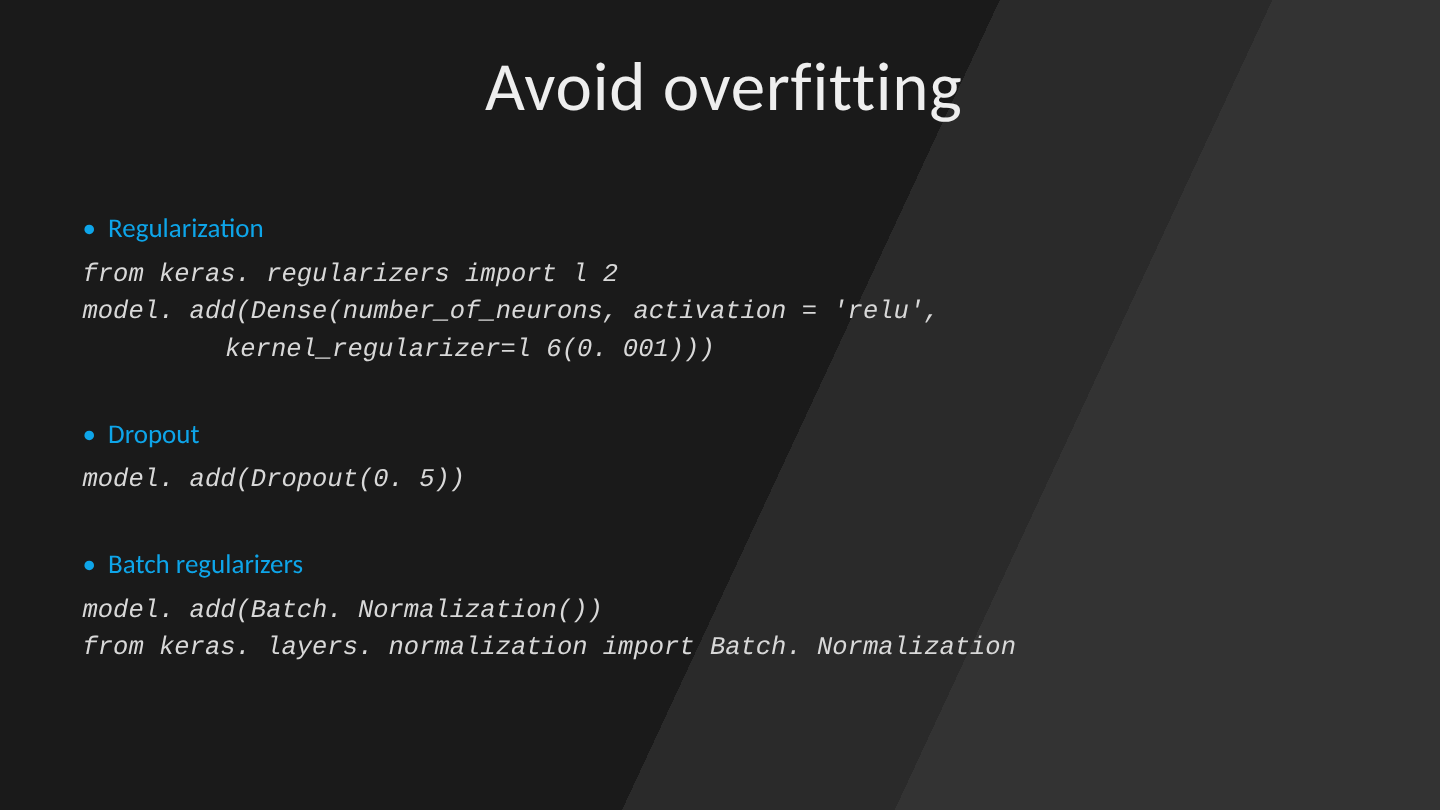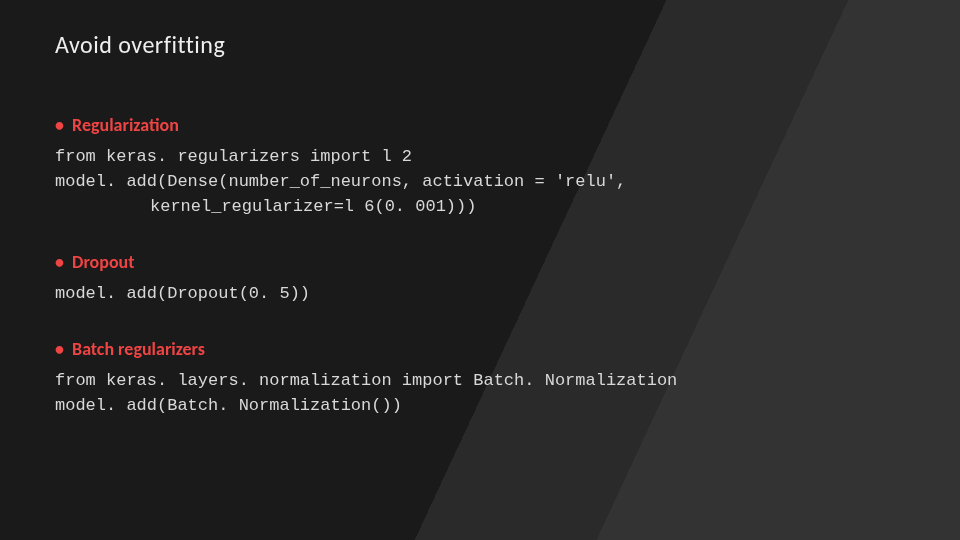--- a/index.html
+++ b/index.html
@@ -24,46 +24,48 @@
     height: 100%;
     background: linear-gradient(115deg, #1a1a1a 0%, #1a1a1a 55%, #2a2a2a 55%, #2a2a2a 70%, #333333 70%, #333333 100%);
     z-index: 0;
   }
   .content {
     position: relative;
     z-index: 1;
     padding: 30px 50px 40px 55px;
   }
   .title {
-    font-size: 24px;
+    font-size: 46px;
     font-weight: 300;
     color: #eeeeee;
     margin-bottom: 55px;
     letter-spacing: 0.5px;
+    text-align: center;
   }
   .section {
     margin-bottom: 32px;
   }
   .bullet-item {
     font-size: 18px;
-    color: #ef4444;
+    color: #0ea5e9;
     margin-bottom: 10px;
-    font-weight: 700;
+    font-weight: 400;
   }
   .bullet-item::before {
     content: "• ";
     margin-right: 4px;
   }
   .code-line {
     font-family: 'Courier New', Consolas, monospace;
     font-size: 17px;
     color: #d8d8d8;
     line-height: 1.35;
     white-space: pre;
     margin-bottom: 2px;
+    font-style: italic;
   }
   .code-indent {
     padding-left: 95px;
   }
 </style>
 </head>
 <body>
 
 <div class="bg-overlay"></div>
 
@@ -77,16 +79,16 @@
     <div class="code-line code-indent">kernel_regularizer=l 6(0. 001)))</div>
   </div>
 
   <div class="section">
     <div class="bullet-item">Dropout</div>
     <div class="code-line">model. add(Dropout(0. 5))</div>
   </div>
 
   <div class="section">
     <div class="bullet-item">Batch regularizers</div>
+    <div class="code-line">model. add(Batch. Normalization())</div>
     <div class="code-line">from keras. layers. normalization import Batch. Normalization</div>
-    <div class="code-line">model. add(Batch. Normalization())</div>
   </div>
 </div>
 
 </body></html>

